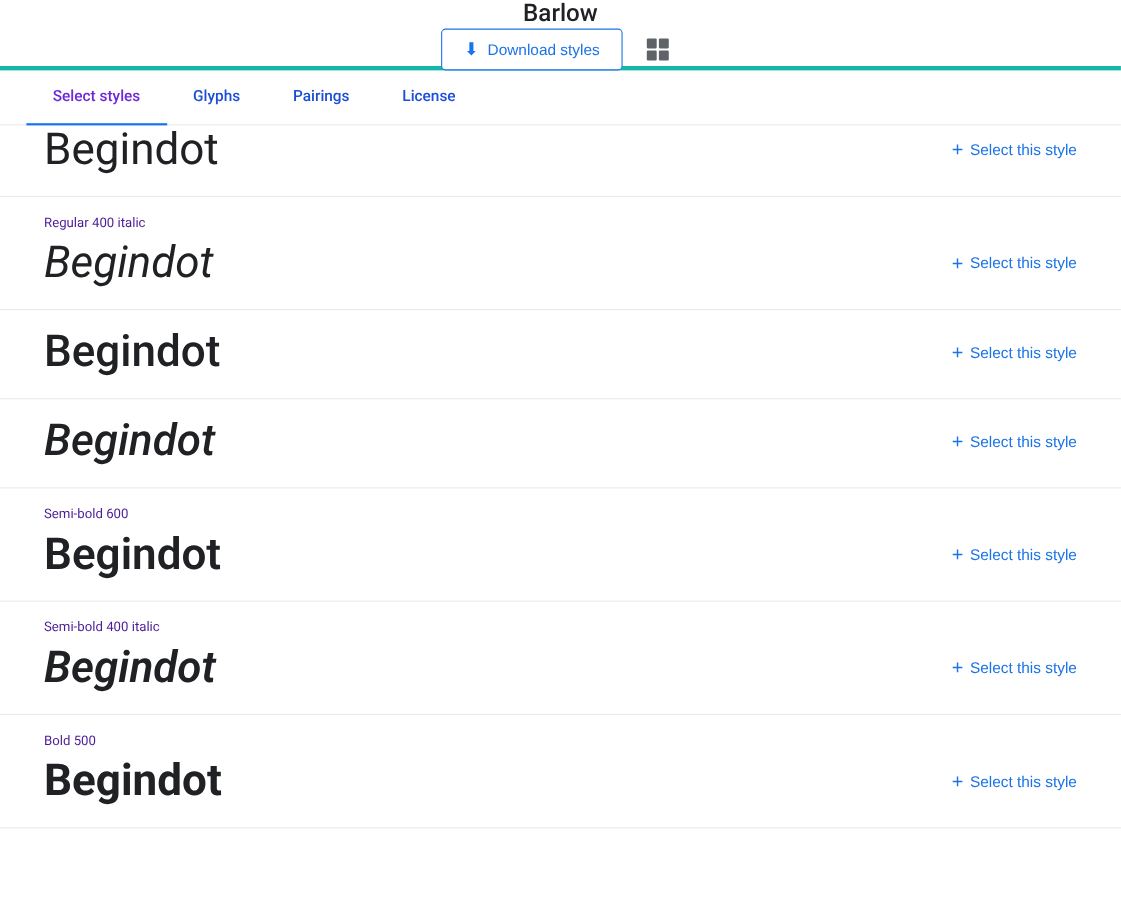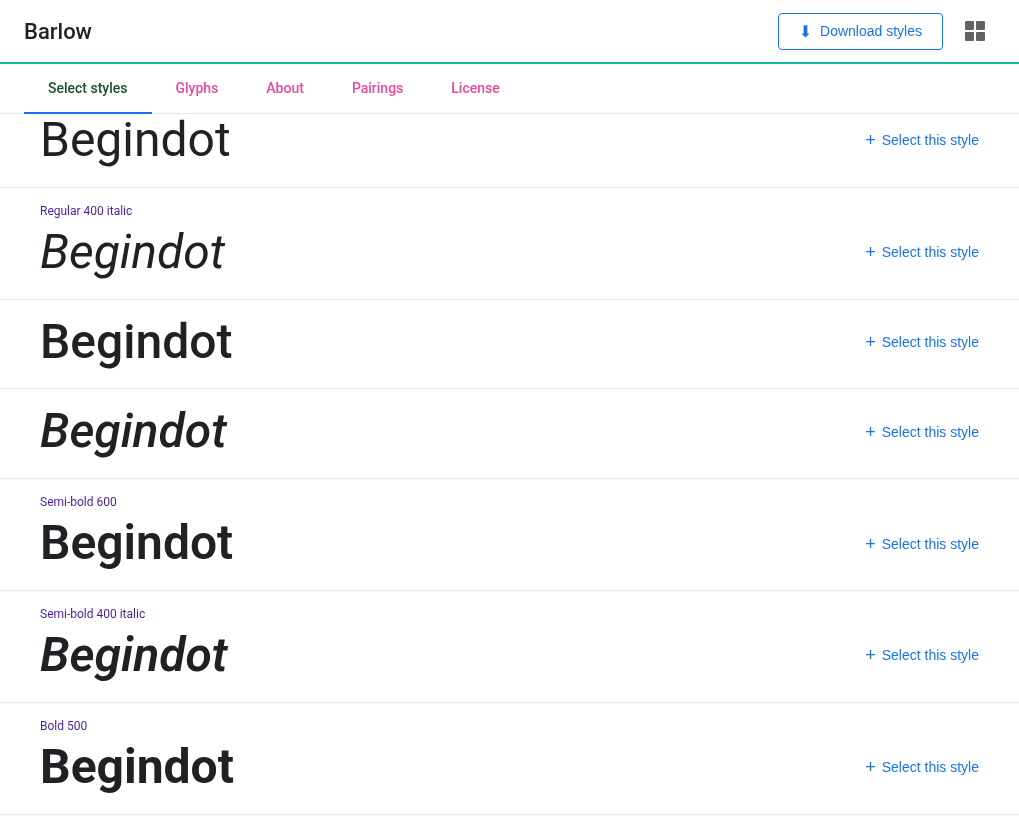--- a/index.html
+++ b/index.html
@@ -16,21 +16,22 @@
       min-height: 831px;
     }
 
     
     .header {
       display: flex;
       align-items: center;
       justify-content: space-between;
       padding: 0 24px;
       height: 64px;
-      border-bottom: 2px solid #14b8a6;
+      border-bottom: 4px solid #14b8a6;
+      flex-direction: column;
     }
 
     .logo {
       font-size: 22px;
       font-weight: 500;
       color: #202124;
       letter-spacing: 0;
     }
 
     .header-actions {
@@ -72,29 +73,29 @@
       display: flex;
       padding: 0 24px;
       border-bottom: 1px solid #e8eaed;
       gap: 0;
     }
 
     .tab {
       padding: 16px 24px;
       font-size: 14px;
       font-weight: 500;
-      color: #ec4899;
+      color: #1d4ed8;
       cursor: pointer;
       border-bottom: 2px solid transparent;
       margin-bottom: -1px;
       text-decoration: none;
     }
 
     .tab.active {
-      color: #14532d;
+      color: #6d28d9;
       border-bottom: 2px solid #1a73e8;
     }
 
     
     .styles-list {
       padding: 0;
     }
 
     .style-row {
       border-bottom: 1px solid #e8eaed;
@@ -108,21 +109,21 @@
       font-weight: 400;
     }
 
     .style-content {
       display: flex;
       align-items: center;
       justify-content: space-between;
     }
 
     .style-preview {
-      font-size: 48px;
+      font-size: 40px;
       color: #202124;
       line-height: 1.1;
     }
 
     .style-preview.italic {
       font-style: italic;
     }
 
     .style-preview.weight-400 {
       font-weight: 400;
@@ -197,21 +198,20 @@
           <span></span>
           <span></span>
       </div>
     </div>
   </div>
 </header>
 
 <nav class="tabs">
   <a class="tab active" href="#">Select styles</a>
   <a class="tab" href="#">Glyphs</a>
-  <a class="tab" href="#">About</a>
   <a class="tab" href="#">Pairings</a>
   <a class="tab" href="#">License</a>
 </nav>
 
 <div class="styles-list">
 
   <div class="style-row-partial">
     <div class="style-content">
       <div class="style-preview weight-400">Begindot</div>
       <button class="select-btn">

